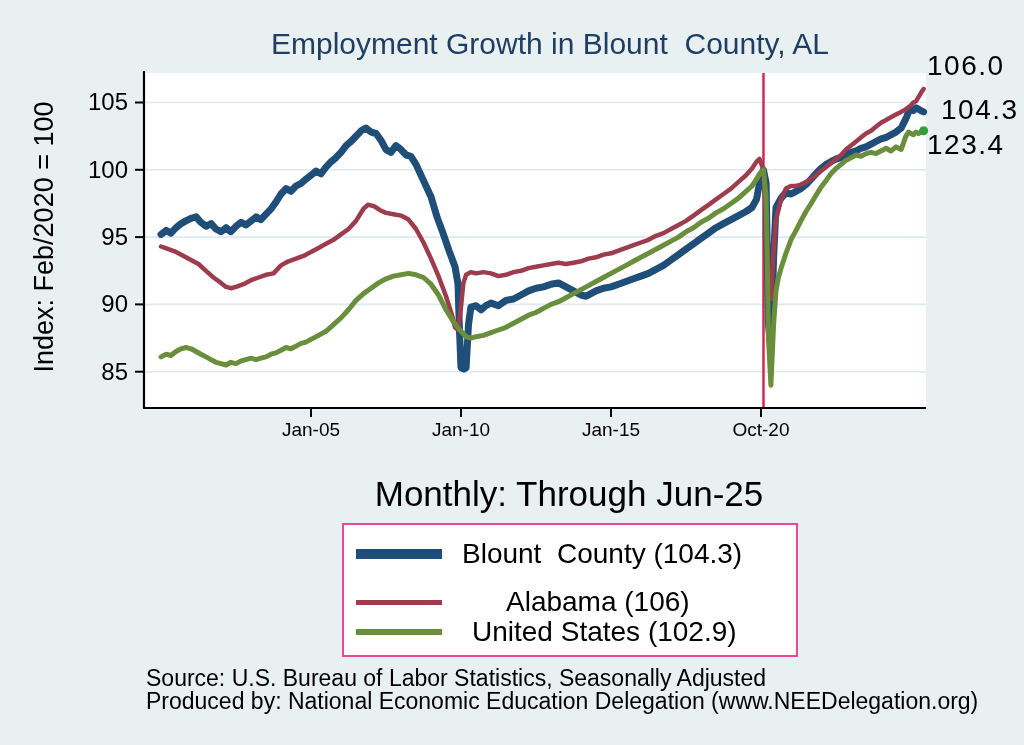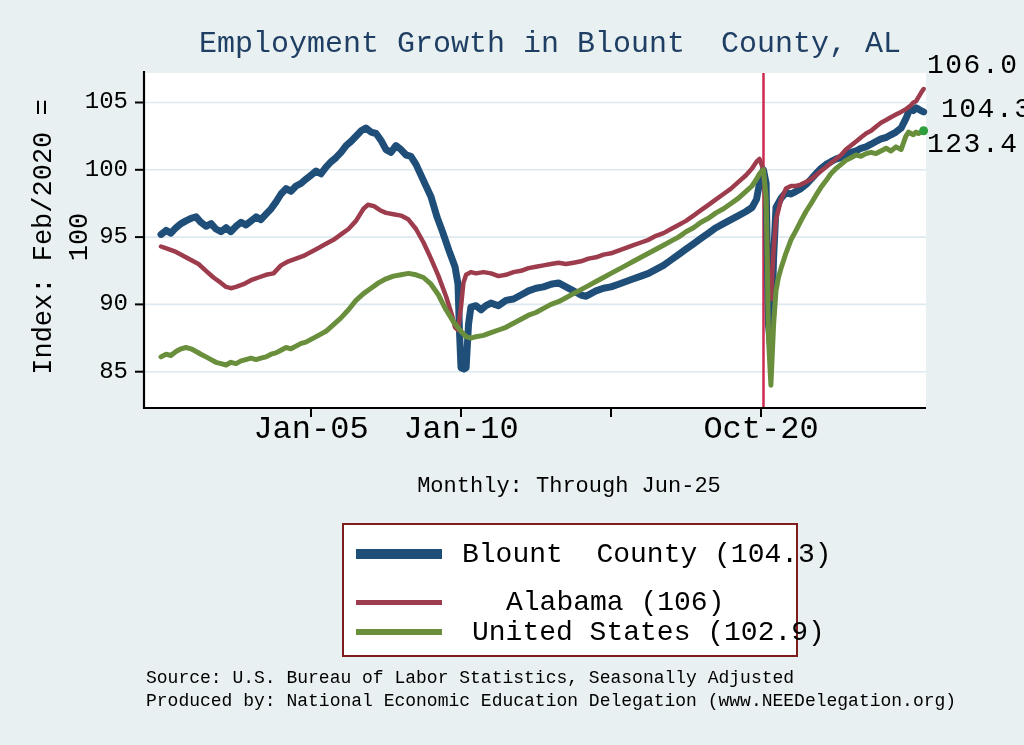--- a/index.html
+++ b/index.html
@@ -1,57 +1,57 @@
 <!DOCTYPE html>
 <html><head>
 <meta charset="utf-8">
 <style>
   html,body { margin:0; padding:0; background:#e9f0f1; }
   .stage {
     position:relative; width:1024px; height:745px;
     background:#e9f0f1; overflow:hidden;
-    font-family:Liberation Mono, monospace; color:#000;
+    font-family:Liberation Sans, sans-serif; color:#000;
   }
   .chart-svg { position:absolute; left:0; top:0; }
   .title {
     position:absolute; left:76px; top:27px; width:948px; text-align:center;
     font-size:30px; white-space:pre;
   }
   .y-axis-title {
     position:absolute; left:-126px; top:219px; width:340px; height:36px;
     line-height:36px; text-align:center; font-size:27px;
     transform:rotate(-90deg);
   }
   .ytick-label {
     position:absolute; left:34px; width:94px; text-align:right;
     font-size:24px; height:34px; line-height:34px;
   }
   .xtick-label {
     position:absolute; top:413px; width:160px; text-align:center;
-    font-size:32px; height:34px; line-height:34px;
+    font-size:19px; height:34px; line-height:34px;
   }
   .end-label {
     position:absolute; left:927px; font-size:28px; letter-spacing:1.5px;
     height:30px; line-height:30px;
   }
   .subtitle {
     position:absolute; left:169px; top:474px; width:800px; text-align:center;
-    font-size:22px;
+    font-size:35px;
   }
   .legend-box {
     position:absolute; left:342px; top:523px; width:456px; height:134px;
-    background:#ffffff; border:2px solid #7f1d1d; box-sizing:border-box;
+    background:#ffffff; border:2px solid #ec4899; box-sizing:border-box;
   }
   .legend-row { position:absolute; left:12px; display:flex; align-items:center; height:38px; }
   .legend-row.r0 { top:10px; }
   .legend-row.r1 { top:58px;gap:44px; }
   .legend-row.r2 { top:88px;gap:10px; }
   .legend-swatch { width:86px; margin-right:20px; flex:0 0 auto; }
   .legend-label { font-size:28px; white-space:pre; }
-  .footer { position:absolute; left:146px; top:667px; font-size:18px; line-height:22.5px; }
+  .footer { position:absolute; left:146px; top:667px; font-size:23px; line-height:22.5px; }
 </style>
 </head>
 <body>
 
 <div class="stage">
 
   <svg id="chart-svg" class="chart-svg" width="1024" height="745" viewBox="0 0 1024 745">
       <rect x="144" y="73" width="782" height="335" fill="#ffffff"></rect>
       <line x1="144" x2="926" y1="102.5" y2="102.5" stroke="#dde9ee" stroke-width="1.6"></line>
       <line x1="144" x2="926" y1="169.8" y2="169.8" stroke="#dde9ee" stroke-width="1.6"></line>
@@ -81,20 +81,21 @@
   <div class="y-axis-title">Index: Feb/2020 = 100</div>
 
   <div class="ytick-label" style="top:85px;">105</div>
   <div class="ytick-label" style="top:153px;">100</div>
   <div class="ytick-label" style="top:220px;">95</div>
   <div class="ytick-label" style="top:287px;">90</div>
   <div class="ytick-label" style="top:355px;">85</div>
 
   <div class="xtick-label" style="left:231px;">Jan-05</div>
   <div class="xtick-label" style="left:381px;">Jan-10</div>
+  <div class="xtick-label" style="left:531px;">Jan-15</div>
   <div class="xtick-label" style="left:681px;">Oct-20</div>
 
   <div class="end-label" style="top:51px;">106.0</div>
   <div class="end-label" style="top:95px;padding-left:14px;">104.3</div>
   <div class="end-label" style="top:130px;">123.4</div>
 
   <div class="subtitle">Monthly: Through Jun-25</div>
 
   <div class="legend-box">
     <div class="legend-row r0">

